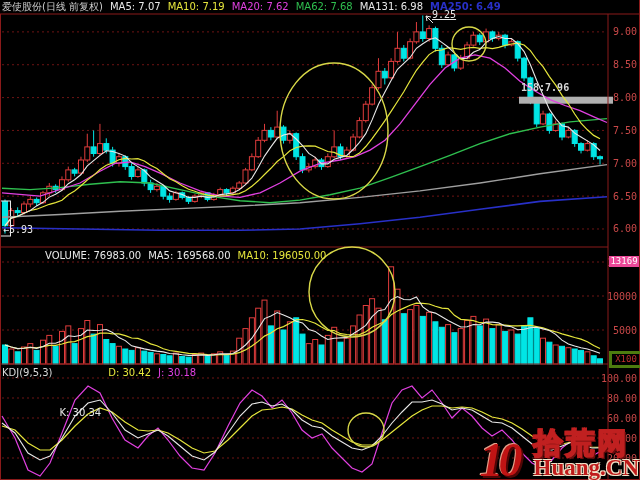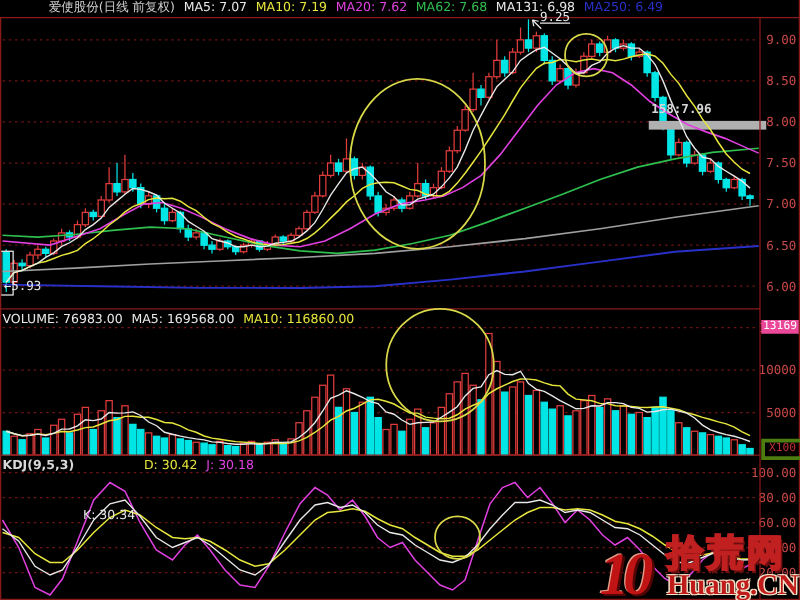--- a/index.html
+++ b/index.html
@@ -1,21 +1,21 @@
 <!DOCTYPE html>
 <html><head>
 <meta charset="utf-8">
 <style>
   html,body{margin:0;padding:0;background:#000;}
   #screen{position:relative;width:640px;height:480px;background:#000;overflow:hidden;
           font-family:"DejaVu Sans","Liberation Sans",sans-serif;}
   #chart-svg{position:absolute;left:0;top:0;z-index:1;}
   .hdr{position:absolute;left:2px;height:13px;display:flex;gap:7px;font-size:10px;
        line-height:13px;white-space:nowrap;z-index:2;}
-  #main-header{top:0;margin-left:37px;}
+  #main-header{top:0;}
   #vol-header{top:249px;}
   #kdj-header{top:366px;}
   .ann{position:absolute;z-index:3;font-size:10px;line-height:11px;
        font-family:"DejaVu Sans Mono","Liberation Mono",monospace;}
   #ann-925{left:432px;top:9px;color:#e8e8e8;text-decoration:underline;}
   #ann-158{left:521px;top:82px;color:#d8d8d8;font-weight:bold;}
   #ann-593{left:3px;top:224px;color:#e8e8e8;}
   #label-13169{left:609px;top:256px;width:30px;height:11px;background:#ec4899;color:#fff;
                text-align:center;font-size:9px;line-height:11px;}
   #label-x100{left:609px;top:351px;width:28px;height:11px;border:3px solid #4d7c0f;color:#c03030;
@@ -396,29 +396,29 @@
       </g>
     </svg>
 
   <div class="hdr" id="main-header">
       <span style="color: rgb(207, 207, 207);">爱使股份(日线 前复权)</span>
       <span style="color: rgb(232, 232, 232);">MA5: 7.07</span>
       <span style="color: rgb(230, 230, 60);">MA10: 7.19</span>
       <span style="color: rgb(224, 64, 224);">MA20: 7.62</span>
       <span style="color: rgb(47, 191, 79);">MA62: 7.68</span>
       <span style="color: rgb(232, 232, 232);">MA131: 6.98</span>
-      <span style="color: rgb(40, 48, 200);">MA250: 6.49</span>
+      <span style="color: rgb(40, 48, 200); font-weight: bold;">MA250: 6.49</span>
     </div>
   <div class="hdr" id="vol-header">
-      <span style="color: rgb(232, 232, 232);">VOLUME: 76983.00</span>
+      <span style="color: rgb(232, 232, 232); margin-left: 43px;">VOLUME: 76983.00</span>
       <span style="color: rgb(232, 232, 232);">MA5: 169568.00</span>
-      <span style="color: rgb(230, 230, 60);">MA10: 116860.00</span>
+      <span style="color: rgb(230, 230, 60);">MA10: 196050.00</span>
     </div>
   <div class="hdr" id="kdj-header">
-      <span style="color: rgb(216, 216, 216); font-weight: bold;">KDJ(9,5,3)</span>
+      <span style="color: rgb(216, 216, 216);">KDJ(9,5,3)</span>
       <span style="color: rgb(232, 232, 232); margin-top: 40px;">K: 30.34</span>
       <span style="color: rgb(230, 230, 60);">D: 30.42</span>
       <span style="color: rgb(224, 64, 224);">J: 30.18</span>
     </div>
 
   <div class="ann" id="ann-925">9.25</div>
   <div class="ann" id="ann-158">158:7.96</div>
   <div class="ann" id="ann-593">←5.93</div>
 
   <div class="ann" id="label-13169">13169</div>

